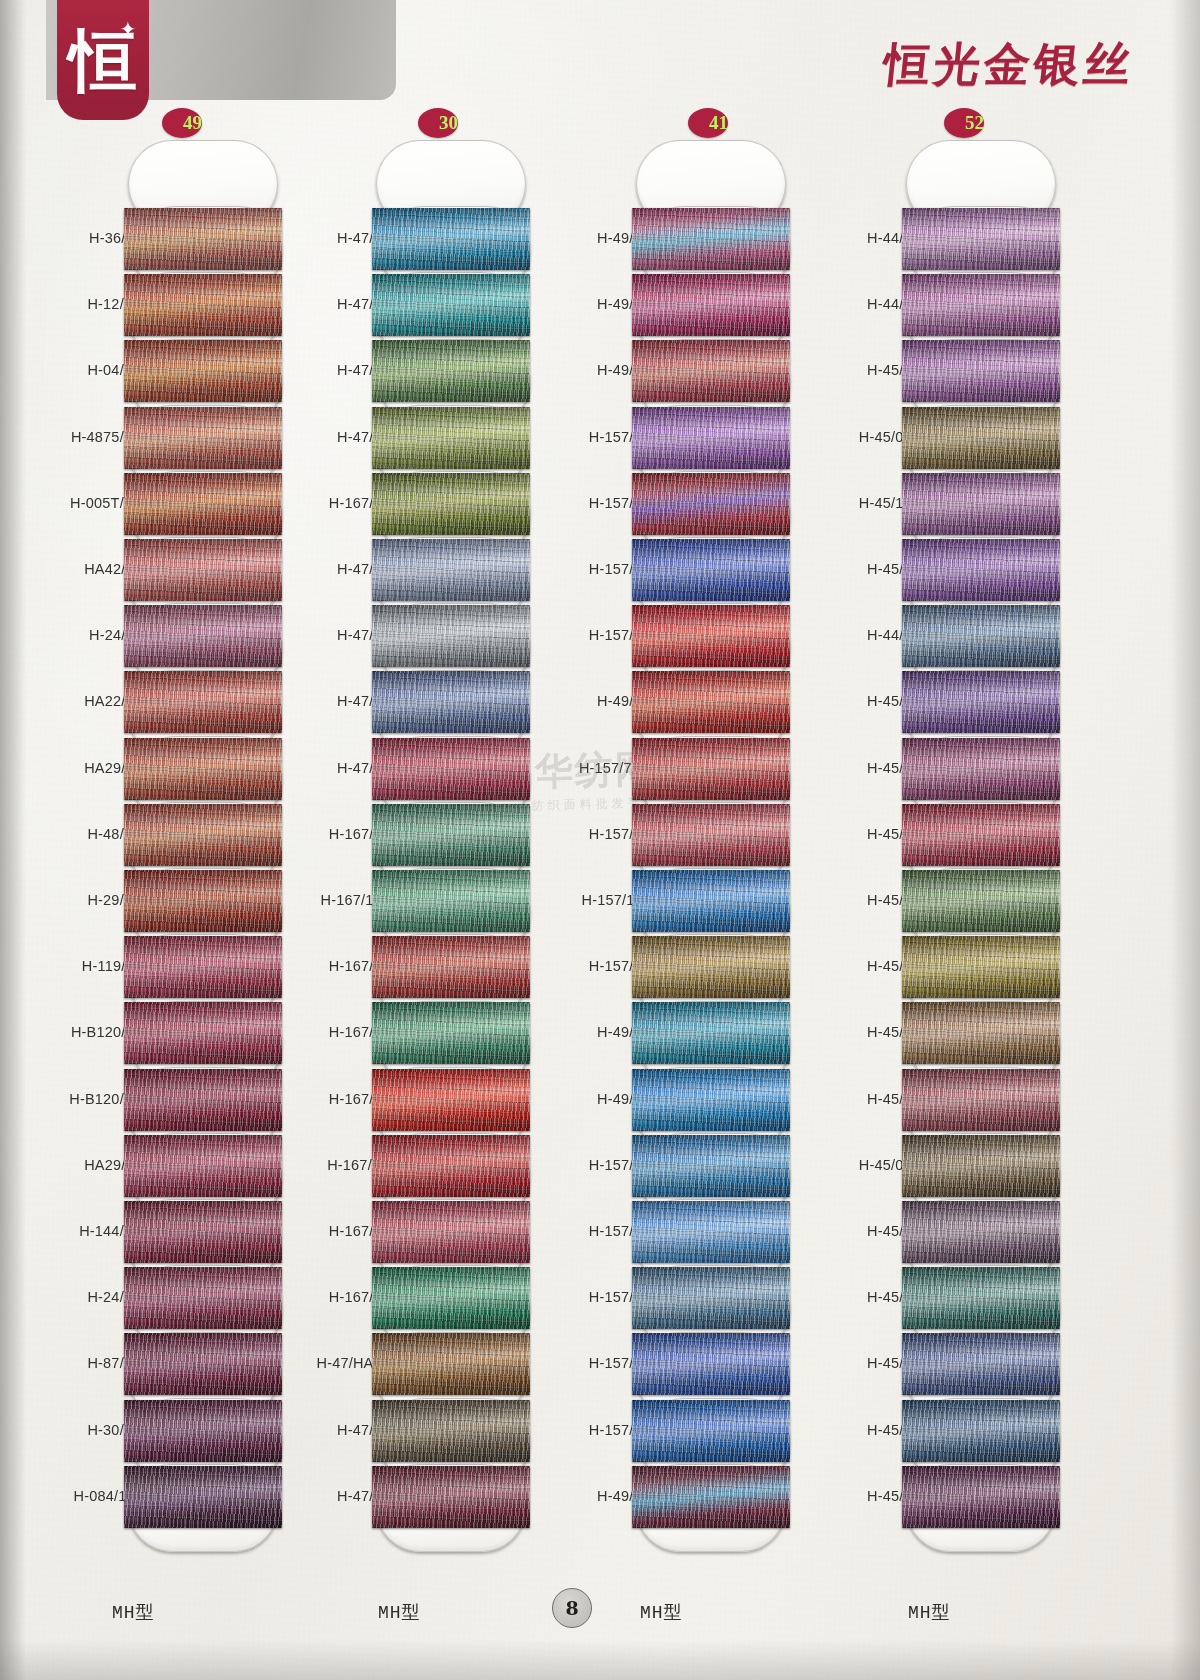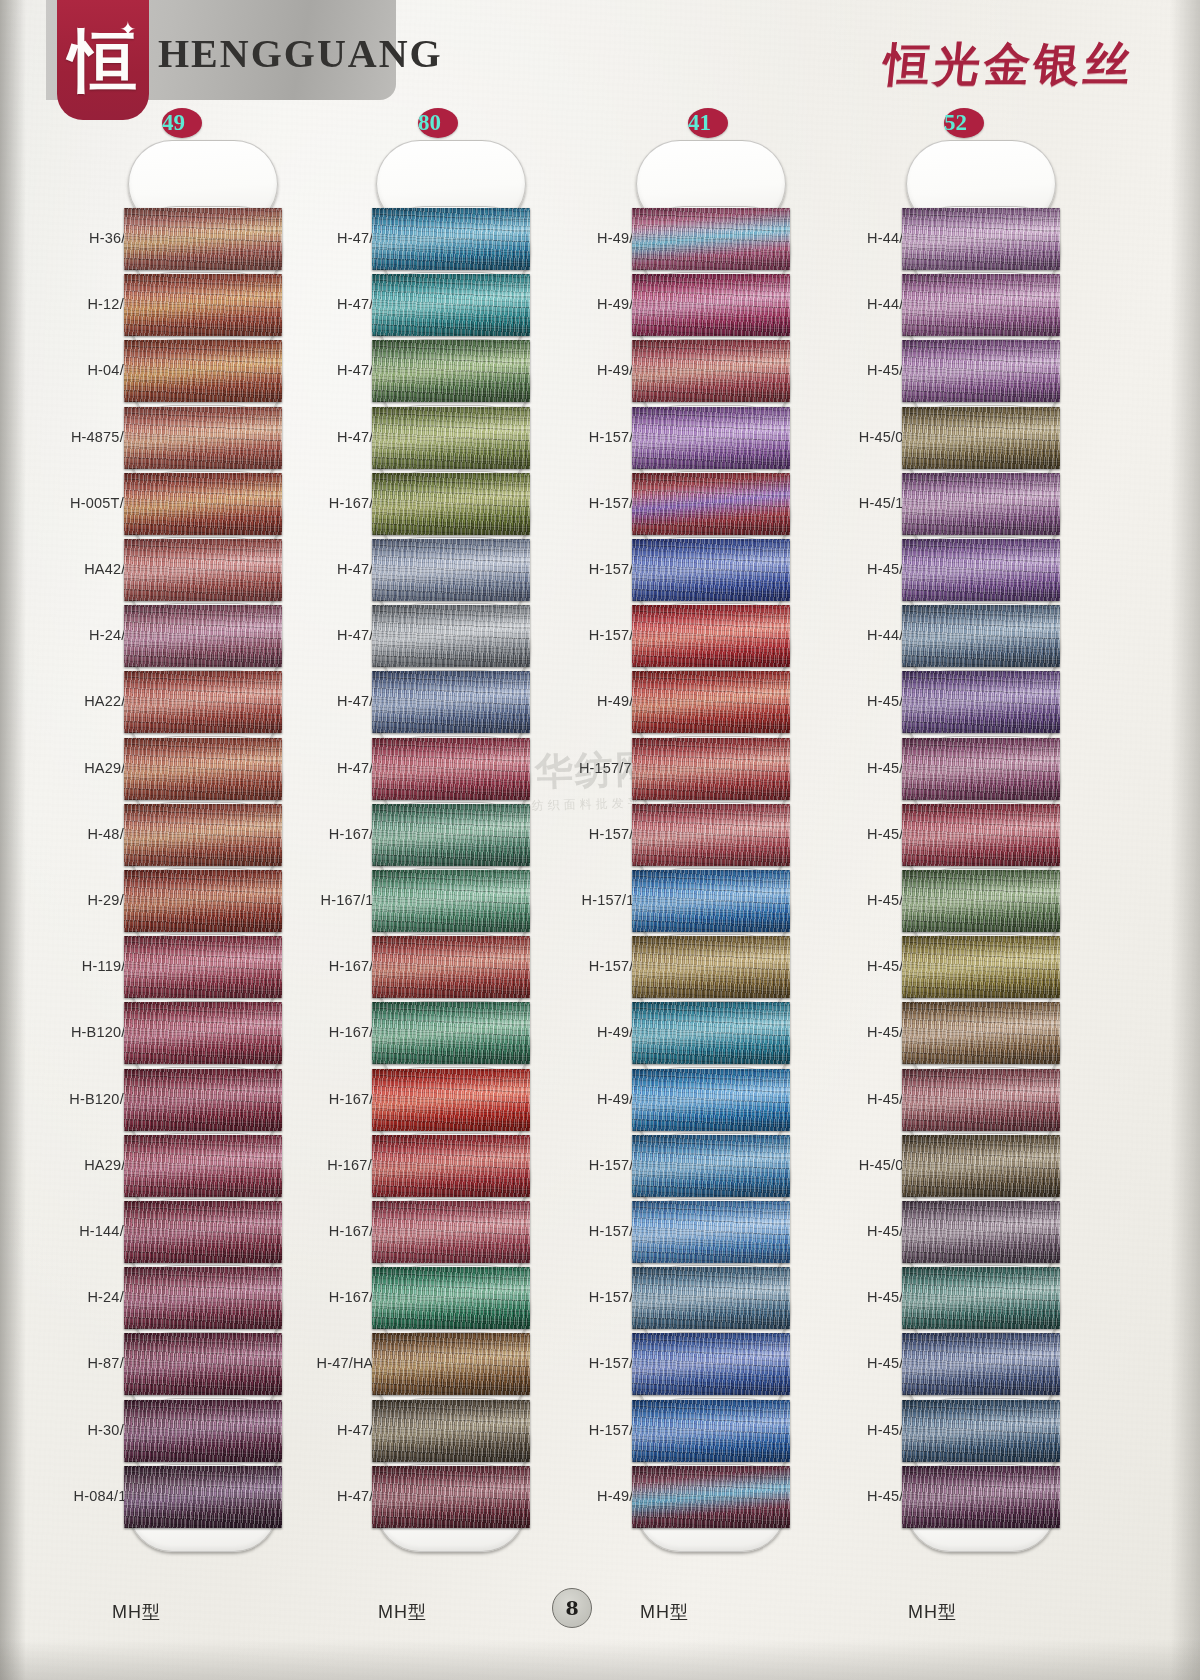--- a/index.html
+++ b/index.html
@@ -79,22 +79,22 @@
     font-size: 46px; font-weight: 700; letter-spacing: 4px;
     color: #a62340; white-space: nowrap;
     transform: skewX(-6deg);
     text-shadow: 0 1px 0 rgba(166,35,64,.35);
   }
 
   
   .col-badge {
     position: absolute; top: 108px; width: 40px; height: 30px;
     background: #ae2040; border-radius: 50%;
-    color: #5eead4; font-family: "Liberation Serif", serif;
-    font-size: 23px; font-weight: 700; line-height: 30px; text-align: left;
+    color: #bef264; font-family: "Liberation Serif", serif;
+    font-size: 19px; font-weight: 700; line-height: 30px; text-align: right;
     box-shadow: 0 1px 2px rgba(0,0,0,.25);
   }
 
   
   .column { position: absolute; top: 140px; width: 270px; }
   .col-labels { position: absolute; left: 0; top: 0; width: 122px; }
   .col-spools { position: absolute; left: 0; top: 0; width: 270px; }
 
   .swatch-label {
     position: absolute; width: 122px; text-align: right;
@@ -150,21 +150,21 @@
     background-image: repeating-linear-gradient(2deg, rgba(0,0,0,.20) 0 1px, rgba(255,255,255,.10) 1px 2px, rgba(0,0,0,0) 2px 11px);
   }
   .wrap .shade {
     position:absolute; inset:0;
     background: linear-gradient(180deg, rgba(0,0,0,.22) 0%, rgba(255,255,255,.14) 35%, rgba(0,0,0,.10) 70%, rgba(0,0,0,.30) 100%);
   }
 
   
   .footer-type {
     position: absolute; top: 1600px;
-    font-family: Liberation Sans, sans-serif;
+    font-family: Liberation Mono, monospace;
     font-size: 18px; color: #2d2c2a; letter-spacing: 1px;
   }
   #page-number {
     position: absolute; left: 552px; top: 1588px;
     width: 40px; height: 40px; border-radius: 50%;
     background: radial-gradient(circle at 40% 35%, #d9d9d3, #b8b8b1);
     border: 1.5px solid #6e6d68;
     color: #1f1e1c; font-family: "DejaVu Serif", serif;
     font-size: 19px; font-weight: 700; line-height: 38px; text-align: center;
   }
@@ -189,27 +189,26 @@
 
 <div id="page">
   <div id="paper-texture"></div>
 
   <div id="header">
     <div id="logo-plate"></div>
     <div id="logo-mark">
       <div id="logo-glyph">恒</div>
       <div id="logo-sparkle">✦</div>
     </div>
-    <div id="brand-name">HENGGUANG</div>
     <div id="brand-cn">恒光金银丝</div>
   </div>
 
   <div id="badges-layer">
       <div class="col-badge" style="left: 162px;">49</div>
-      <div class="col-badge" style="left: 418px;">80</div>
+      <div class="col-badge" style="left: 418px;">30</div>
       <div class="col-badge" style="left: 688px;">41</div>
       <div class="col-badge" style="left: 944px;">52</div>
     </div>
   <div id="columns-layer">
       <div class="column" style="left: 20px;">
         <div class="col-spools">
           <div class="bobbin" style="left: 108px; top: 0px; z-index: 1;"></div>
           <div class="bobbin" style="left: 112px; top: 66.2px; z-index: 1;"></div>
           <div class="bobbin" style="left: 108px; top: 132.4px; z-index: 1;"></div>
           <div class="bobbin" style="left: 112px; top: 198.6px; z-index: 1;"></div>

